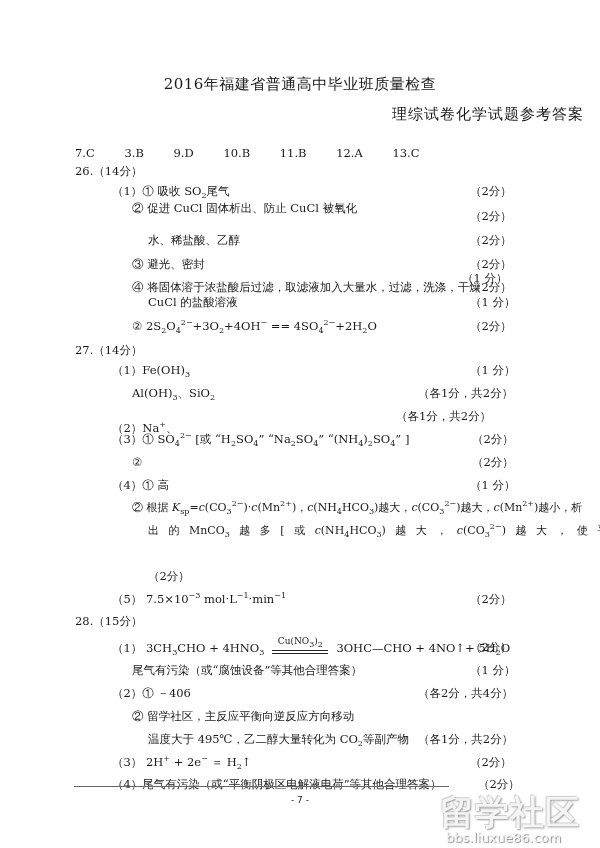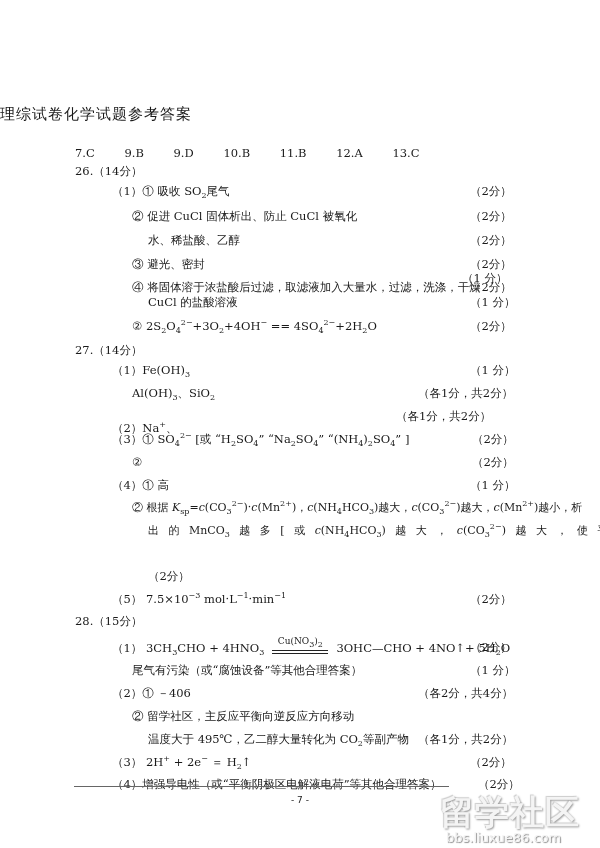--- a/index.html
+++ b/index.html
@@ -8,21 +8,21 @@
     font-family: "DejaVu Serif", "Liberation Serif", serif;
     color: #1a1a1a;
   }
   .page { position: absolute; left: 0; top: 0; width: 600px; height: 848px; }
   .title1 {
     position: absolute; left: 0; width: 600px; top: 75px;
     text-align: center; font-size: 15px; letter-spacing: 0.5px;
   }
   .title2 {
     position: absolute; left: 0; width: 584px; top: 105px;
-    text-align: left; font-size: 15px; letter-spacing: 1px;
+    text-align: right; font-size: 15px; letter-spacing: 1px;
   }
   .line {
     position: absolute; font-size: 11.5px; line-height: 16px; white-space: nowrap;
   }
   .score {
     position: absolute; font-size: 11.5px; line-height: 16px; white-space: nowrap;
   }
   sub, sup { font-size: 8px; line-height: 0; }
   .mc span { display: inline-block; margin-right: 26px; }
   .rule {
@@ -57,41 +57,42 @@
   .condarrow .cond { position: absolute; top: -6px; left: 0; width: 56px; text-align: center; font-size: 9px; }
   .condarrow .l1, .condarrow .l2 { position: absolute; left: 0; right: 0; height: 1px; background: #222; }
   .condarrow .l1 { top: 11px; }
   .condarrow .l2 { top: 14px; }
 </style>
 </head>
 <body>
 
 <div class="page">
 
+  <div class="title1">2016年福建省普通高中毕业班质量检查</div>
   <div class="title2">理综试卷化学试题参考答案</div>
 
   <div class="line mc" style="left:75px; top:145px;">
     <span>7.C</span>
-    <span>9.B</span>
+    <span>3.B</span>
     <span>9.D</span>
     <span>10.B</span>
     <span>11.B</span>
     <span>12.A</span>
     <span>13.C</span>
   </div>
 
   <div class="line" style="left:75px; top:163px;">26.（14分）</div>
 
   <div class="line" style="left:112px; top:183px;">
     <span>（1）</span><span>①</span>
     <span>吸收 SO</span><sub>2</sub><span>尾气</span>
   </div>
   <div class="score" style="left:470px; top:183px;">（2分）</div>
 
-  <div class="line" style="left:132px; top:208px;text-align:right;">
+  <div class="line" style="left:132px; top:200px;text-align:right;">
     <span>②</span> <span>促进 CuCl 固体析出、防止 CuCl 被氧化</span>
   </div>
   <div class="score" style="left:470px; top:208px;">（2分）</div>
 
   <div class="line" style="left:148px; top:232px;">水、稀盐酸、乙醇</div>
   <div class="score" style="left:470px; top:232px;">（2分）</div>
 
   <div class="line" style="left:132px; top:256px;">
     <span>③</span> <span>避光、密封</span>
   </div>
@@ -192,21 +193,21 @@
   </div>
   <div class="score" style="left:418px; top:731px;">（各1分，共2分）</div>
 
   <div class="line" style="left:112px; top:754px;">
     <span>（3）</span>
     <span>2H<sup>+</sup> + 2e<sup>−</sup> ＝ H<sub>2</sub>↑</span>
   </div>
   <div class="score" style="left:470px; top:754px;">（2分）</div>
 
   <div class="line" style="left:112px; top:776px;">
-    <span>（4）</span><span>增强导电性（或“平衡阴极区电解液电荷”等其他合理答案）</span>
+    <span>（4）</span><span>尾气有污染（或“平衡阴极区电解液电荷”等其他合理答案）</span>
   </div>
   <div class="score" style="left:478px; top:776px;">（2分）</div>
 
   <div class="line" style="left:112px; top:758px;"></div>
 
   <div class="rule"></div>
   <div class="pagenum">- 7 -</div>
 
   <div class="watermark">
     <div class="wm-big">留学社区</div>

